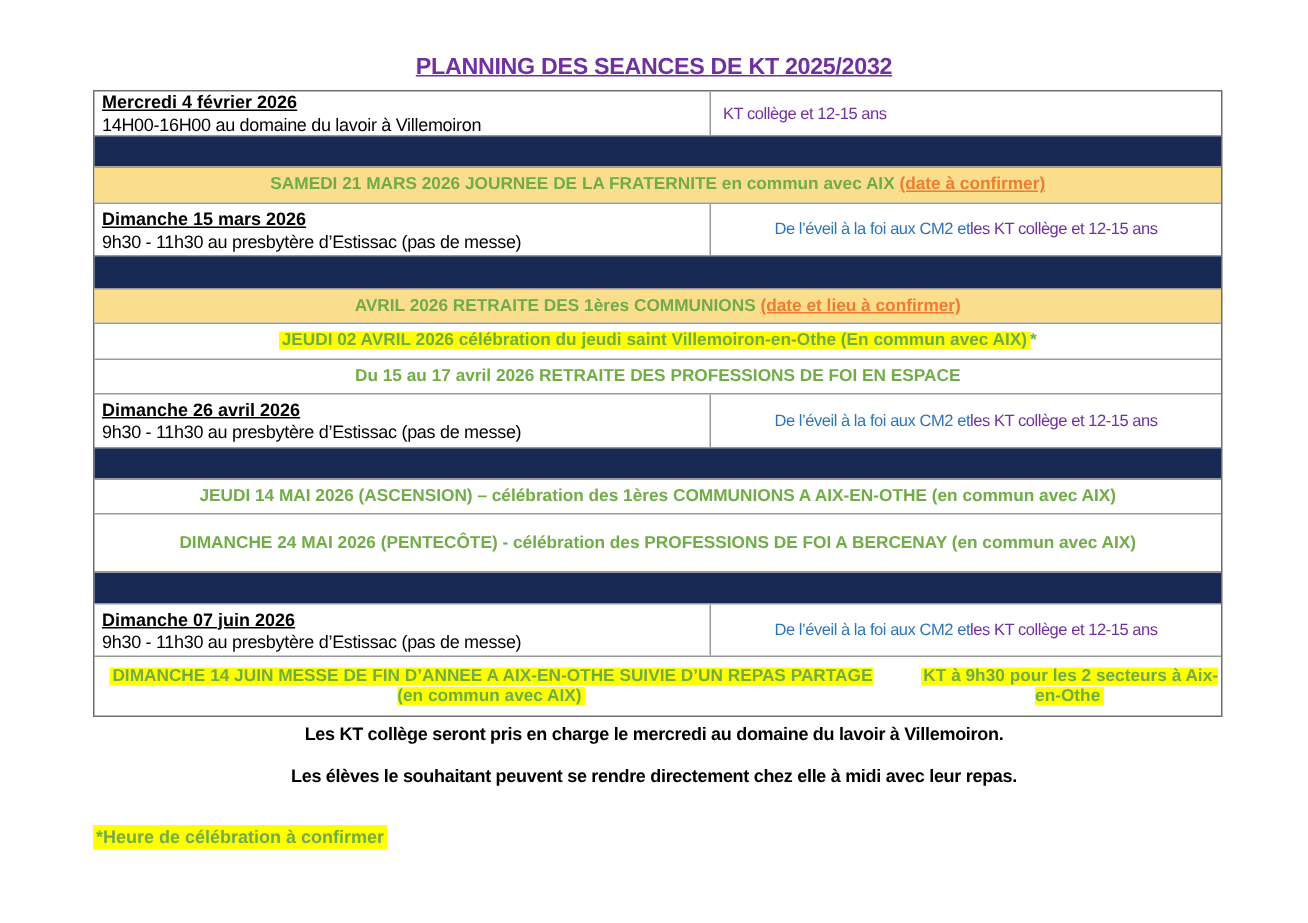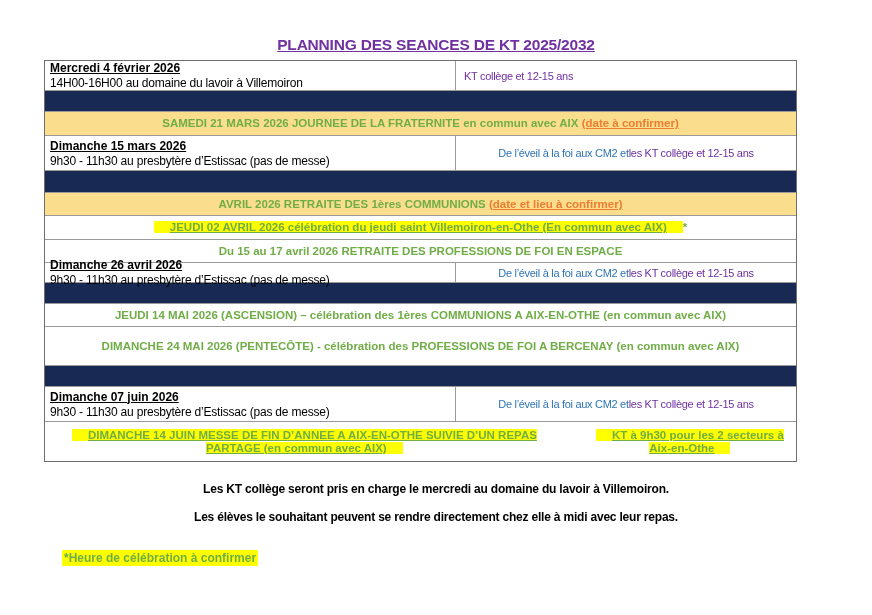--- a/index.html
+++ b/index.html
@@ -6,34 +6,34 @@
   body{
     width:872px;height:615px;background:#ffffff;position:relative;
     font-family:"Liberation Sans", sans-serif;color:#1a1a1a;overflow:hidden;
   }
   .title{
     position:absolute;top:36px;left:0;width:872px;text-align:center;
     font-size:15.5px;font-weight:bold;color:var(--purple,#7030A0);
     text-decoration:underline;letter-spacing:-0.2px;
   }
   .planning-table{
-    position:absolute;top:60px;left:44px;width:753px;
+    position:absolute;top:60px;left:62px;width:753px;
     border:1px solid #6e6e6e;box-sizing:border-box;background:#fff;
   }
   .row{box-sizing:border-box;border-top:1px solid #9a9a9a;display:flex;align-items:center;}
   .row:first-child{border-top:none;}
   .row.navy{background:var(--navy,#182A54);}
   .row.tan{background:var(--tan,#FBDD8E);justify-content:center;}
   .row.center{justify-content:center;}
   .banner-text{font-size:11.5px;font-weight:bold;text-align:center;line-height:13px;}
   .green{color:var(--green,#70AD47);}
   .orange{color:var(--orange,#ED7D31);text-decoration:underline;}
   .purple{color:var(--purple,#7030A0);}
   .blue{color:var(--blue,#2E75B6);}
-  .hl{background:var(--highlight,#FFFF00);padding:0 16px;text-decoration:underline;}
+  .hl{background:var(--highlight,#FFFF00);padding:0 2px;}
   .session{align-items:stretch;}
   .cell-left{
     width:411px;box-sizing:border-box;border-right:1px solid #9a9a9a;
     padding:2px 6px 1px 5px;display:flex;flex-direction:column;justify-content:center;
   }
   .cell-left .date{font-size:12px;font-weight:bold;text-decoration:underline;line-height:15px;color:#000;}
   .cell-left .details{font-size:12px;line-height:15px;color:#000;letter-spacing:-0.2px;}
   .cell-right{
     flex:1;display:flex;align-items:center;justify-content:center;
     font-size:11px;font-weight:normal;white-space:nowrap;letter-spacing:-0.3px;
@@ -91,21 +91,21 @@
   </div>
 
   <div class="row center" style="height:24px">
     <span class="banner-text green"><span class="hl">JEUDI 02 AVRIL 2026 célébration du jeudi saint Villemoiron-en-Othe (En commun avec AIX)</span><span>*</span></span>
   </div>
 
   <div class="row center" style="height:23px">
     <span class="banner-text green">Du 15 au 17 avril 2026 RETRAITE DES PROFESSIONS DE FOI EN ESPACE</span>
   </div>
 
-  <div class="row session" style="height:20px">
+  <div class="row session" style="height:36px">
     <div class="cell-left">
       <span class="date">Dimanche 26 avril 2026</span>
       <span class="details">9h30 - 11h30 au presbytère d’Estissac (pas de messe)</span>
     </div>
     <div class="cell-right">
       <span class="blue">De l’éveil à la foi aux CM2 et </span>
         <span class="purple">les KT collège et 12-15 ans</span>
     </div>
   </div>
 

